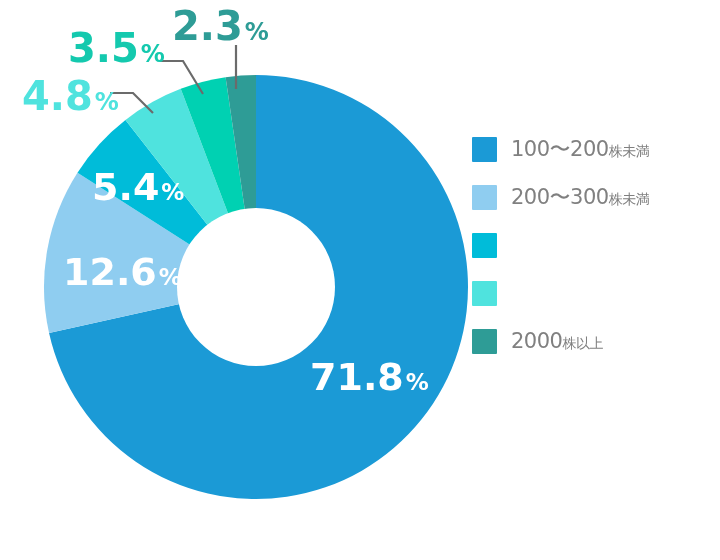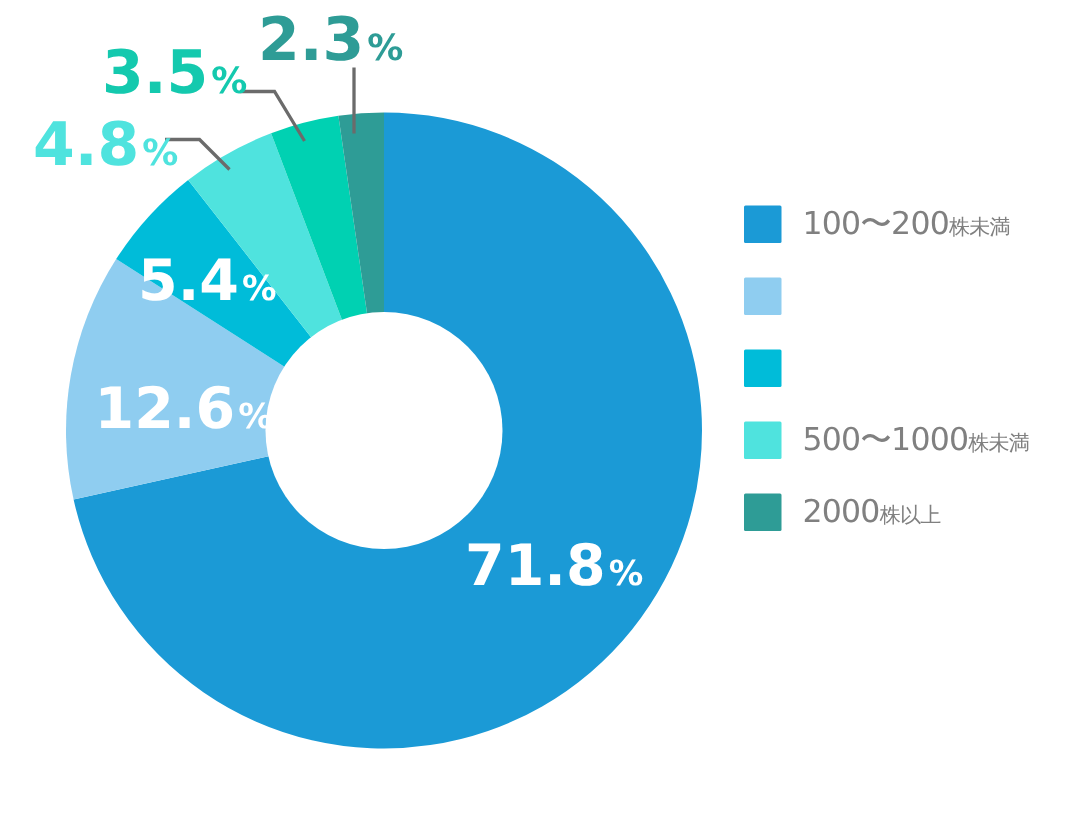--- a/index.html
+++ b/index.html
@@ -41,21 +41,21 @@
   .outer-label {
     font-family: "DejaVu Sans", "Liberation Sans", sans-serif;
     font-weight: bold;
   }
   .outer-label-num { font-size: 40px; }
   .outer-label-pct { font-size: 24px; }
 
   
   #legend {
     position: absolute;
-    left: 496px;
+    left: 472px;
     top: 136px;
     width: 214px;
   }
   .legend-item {
     display: flex;
     align-items: center;
     height: 26px;
     margin-bottom: 22px;
   }
   .legend-item:last-child { margin-bottom: 0; }
@@ -125,27 +125,27 @@
     </g>
   </svg>
 
   <div id="legend">
     <div class="legend-item">
       <span class="legend-swatch" style="background: rgb(27, 154, 214);"></span>
       <span class="legend-text"><span class="legend-range">100〜200</span><span class="legend-unit">株未満</span></span>
     </div>
     <div class="legend-item">
       <span class="legend-swatch" style="background: rgb(143, 205, 240);"></span>
+      <span class="legend-text"><span class="legend-range">200〜300</span><span class="legend-unit">株未満</span></span>
     </div>
     <div class="legend-item">
       <span class="legend-swatch" style="background: rgb(0, 188, 217);"></span>
     </div>
     <div class="legend-item">
       <span class="legend-swatch" style="background: rgb(79, 227, 222);"></span>
-      <span class="legend-text"><span class="legend-range">500〜1000</span><span class="legend-unit">株未満</span></span>
     </div>
     <div class="legend-item">
       <span class="legend-swatch" style="background: rgb(46, 156, 150);"></span>
       <span class="legend-text"><span class="legend-range">2000</span><span class="legend-unit">株以上</span></span>
     </div>
   </div>
 
 </div>
 
 </body></html>

